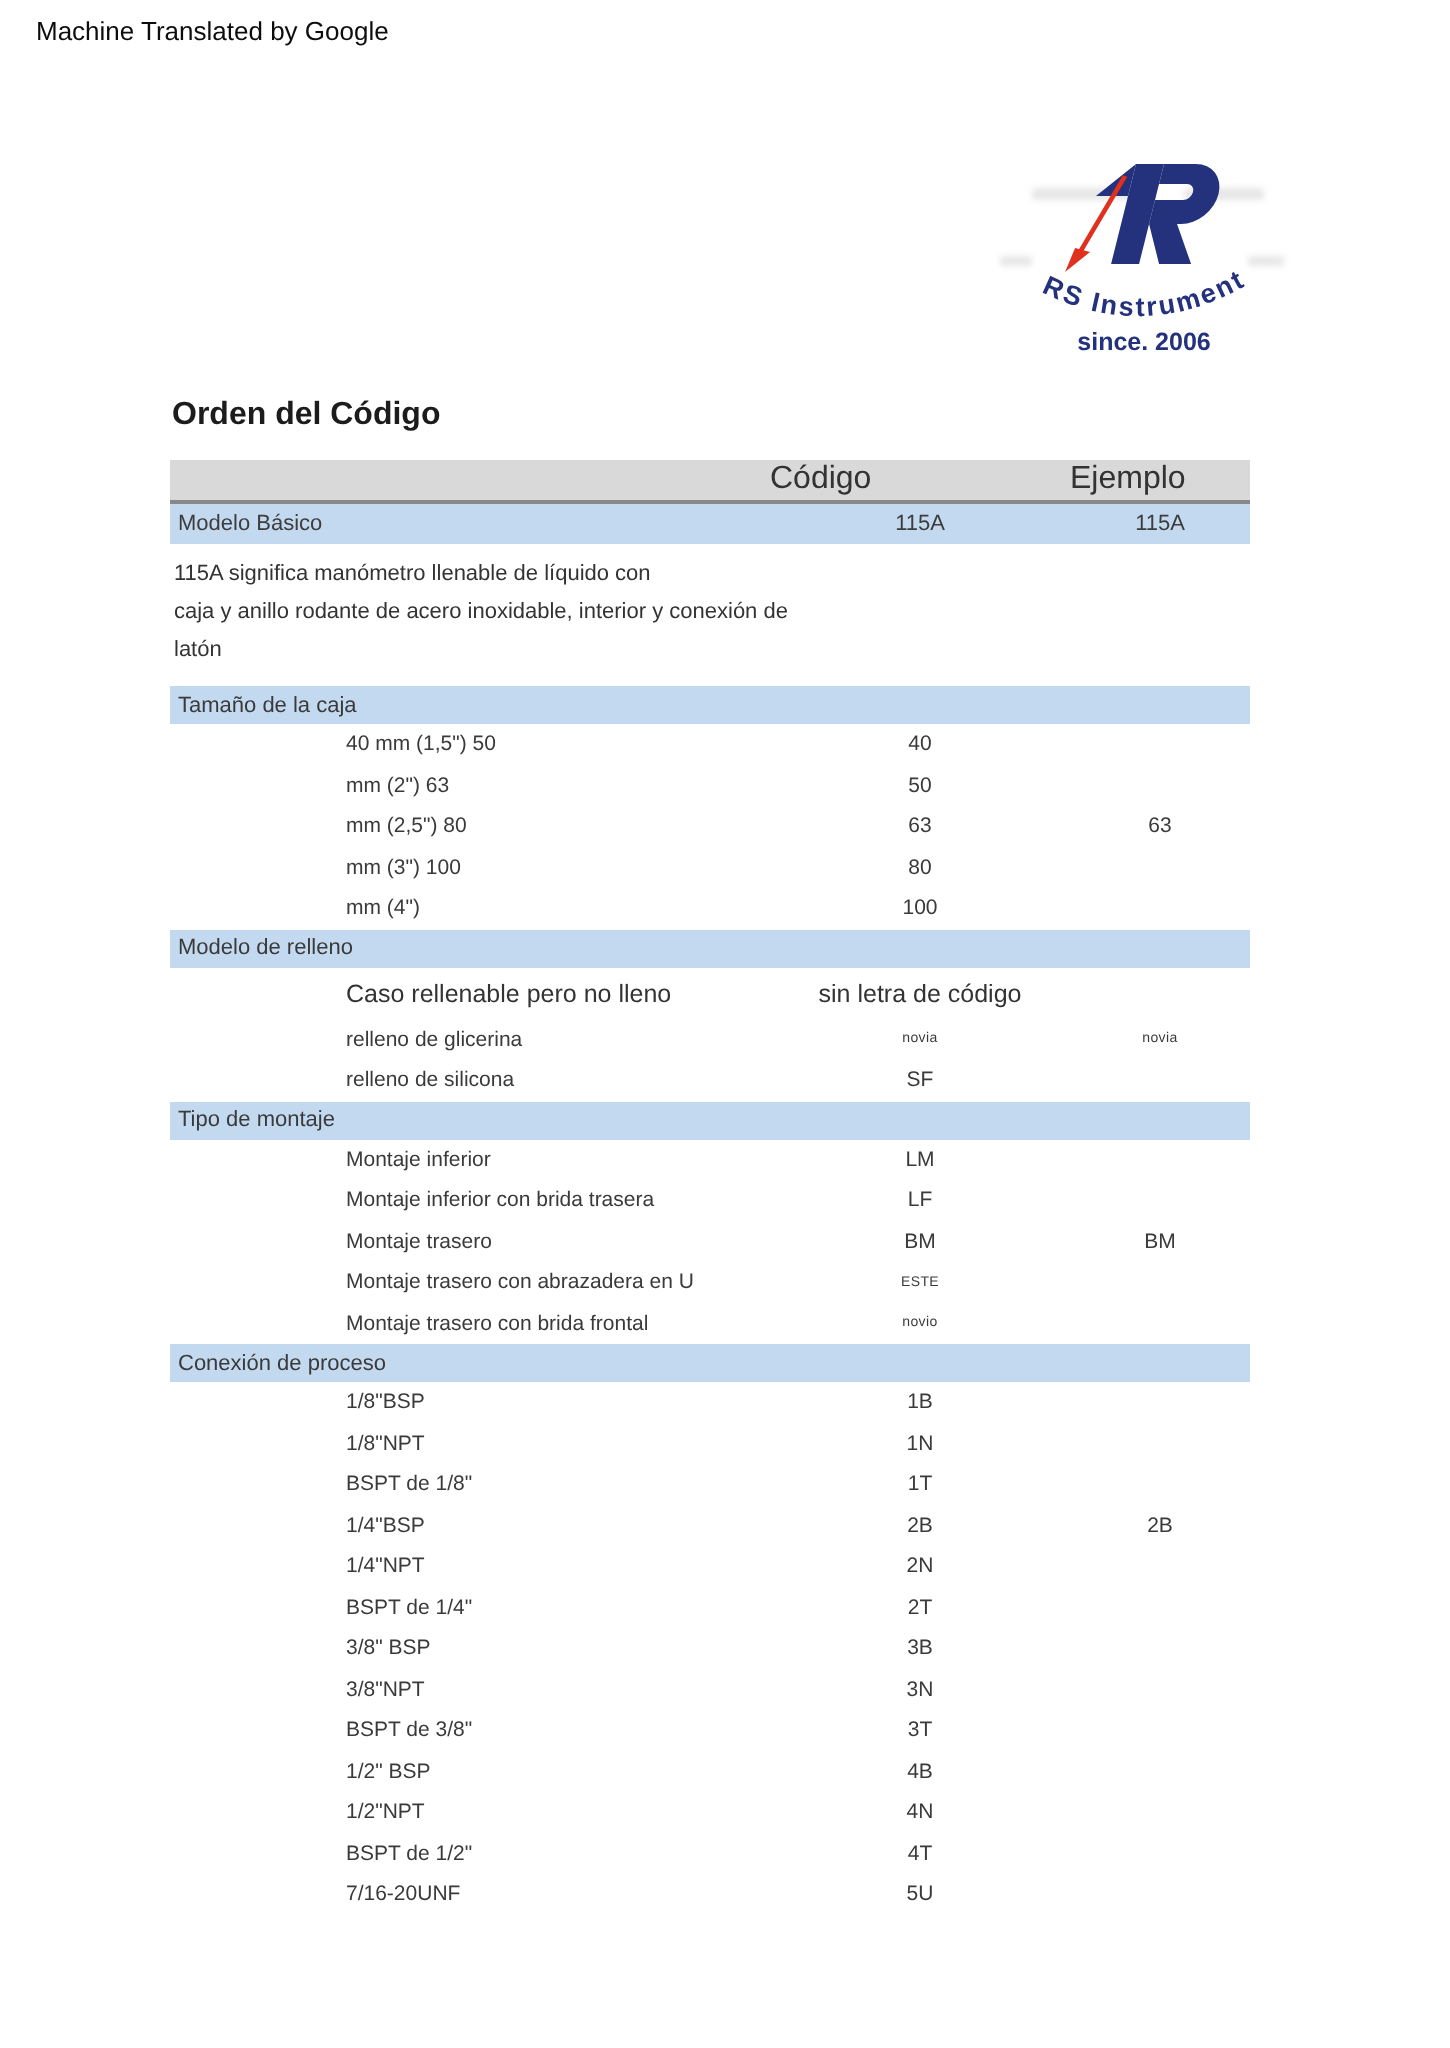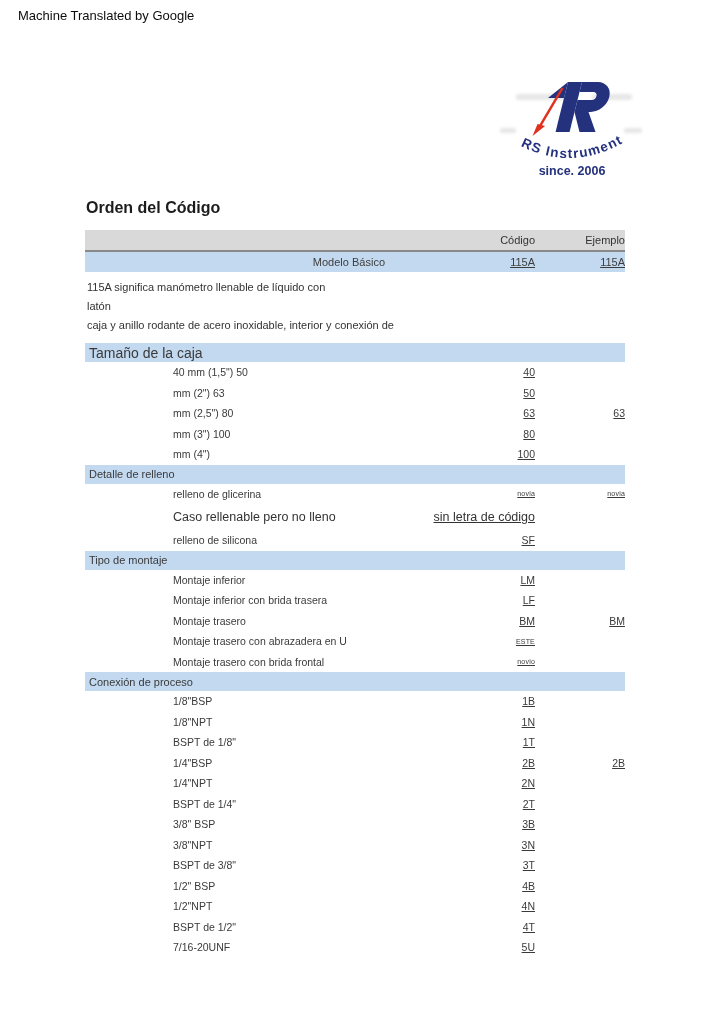--- a/index.html
+++ b/index.html
@@ -10,29 +10,29 @@
   }
   .note{position:absolute;left:18px;top:8px;font-size:13px;color:#0d0d0d;}
   
   .logo{position:absolute;left:498px;top:74px;width:148px;height:110px;}
   .logo svg{width:100%;height:100%;}
   
   .content{position:absolute;left:85px;top:199px;width:540px;}
   .page-title{font-size:16px;font-weight:700;color:#1c1c1c;margin:0 0 13px 1px;}
   .grid{display:grid;grid-template-columns:300px 150px 90px;align-items:center;box-sizing:border-box;}
   .thead{height:22px;background:#d9d9d9;border-bottom:2px solid #898989;}
-  .thead .col{font-size:11px;text-align:right;color:#333;}
+  .thead .col{font-size:16px;text-align:left;color:#333;}
   .band-blue{background:#c3d9f0;}
   .model-row{height:20px;font-size:11px;}
-  .model-row .label{padding-left:4px;text-align:right;}
-  .code-cell,.example-cell{text-align:right;text-decoration:underline;}
+  .model-row .label{padding-left:4px;}
+  .code-cell,.example-cell{text-align:center;}
   .desc{margin:6px 0 8px 2px;font-size:11px;line-height:19px;color:#333;}
   .section-band{height:19px;display:flex;align-items:center;padding-left:4px;
     font-size:11px;color:#3a3a3a;box-sizing:border-box;}
-  .section-band.small{font-size:14px;}
+  .section-band.small{font-size:11px;}
   .trow{min-height:20.5px;font-size:10.5px;color:#3a3a3a;}
   .trow .label{padding-left:88px;}
   .trow.large{min-height:26px;font-size:12.5px;color:#333;}
   .val-tiny{font-size:7px;letter-spacing:0.2px;}
   
   .wm{position:absolute;background:#c9c9c9;opacity:0.45;filter:blur(1.5px);border-radius:2px;}
 </style>
 </head>
 <body>
 
@@ -80,22 +80,22 @@
   </div>
 
   <div class="grid model-row band-blue">
     <div class="label">Modelo Básico</div>
     <div class="code-cell">115A</div>
     <div class="example-cell">115A</div>
   </div>
 
   <div class="desc">
     <div>115A significa manómetro llenable de líquido con</div>
+    <div>caja y anillo rodante de acero inoxidable, interior y conexión de</div>
     <div>latón</div>
-    <div>caja y anillo rodante de acero inoxidable, interior y conexión de</div>
   </div>
 
   <div id="sections">
       <div class="section-band band-blue small">
         <span>Tamaño de la caja</span>
       </div>
       <div class="grid trow">
         <div class="label">40 mm (1,5") 50</div>
         <div class="code-cell">40</div>
         <div class="example-cell"></div>
@@ -114,32 +114,32 @@
         <div class="label">mm (3") 100</div>
         <div class="code-cell">80</div>
         <div class="example-cell"></div>
       </div>
       <div class="grid trow">
         <div class="label">mm (4")</div>
         <div class="code-cell">100</div>
         <div class="example-cell"></div>
       </div>
       <div class="section-band band-blue">
-        <span>Detalle de relleno</span>
+        <span>Modelo de relleno</span>
+      </div>
+      <div class="grid trow large">
+        <div class="label">Caso rellenable pero no lleno</div>
+        <div class="code-cell">sin letra de código</div>
+        <div class="example-cell"></div>
       </div>
       <div class="grid trow">
         <div class="label">relleno de glicerina</div>
         <div class="code-cell val-tiny">novia</div>
         <div class="example-cell val-tiny">novia</div>
       </div>
-      <div class="grid trow large">
-        <div class="label">Caso rellenable pero no lleno</div>
-        <div class="code-cell">sin letra de código</div>
-        <div class="example-cell"></div>
-      </div>
       <div class="grid trow">
         <div class="label">relleno de silicona</div>
         <div class="code-cell">SF</div>
         <div class="example-cell"></div>
       </div>
       <div class="section-band band-blue">
         <span>Tipo de montaje</span>
       </div>
       <div class="grid trow">
         <div class="label">Montaje inferior</div>

